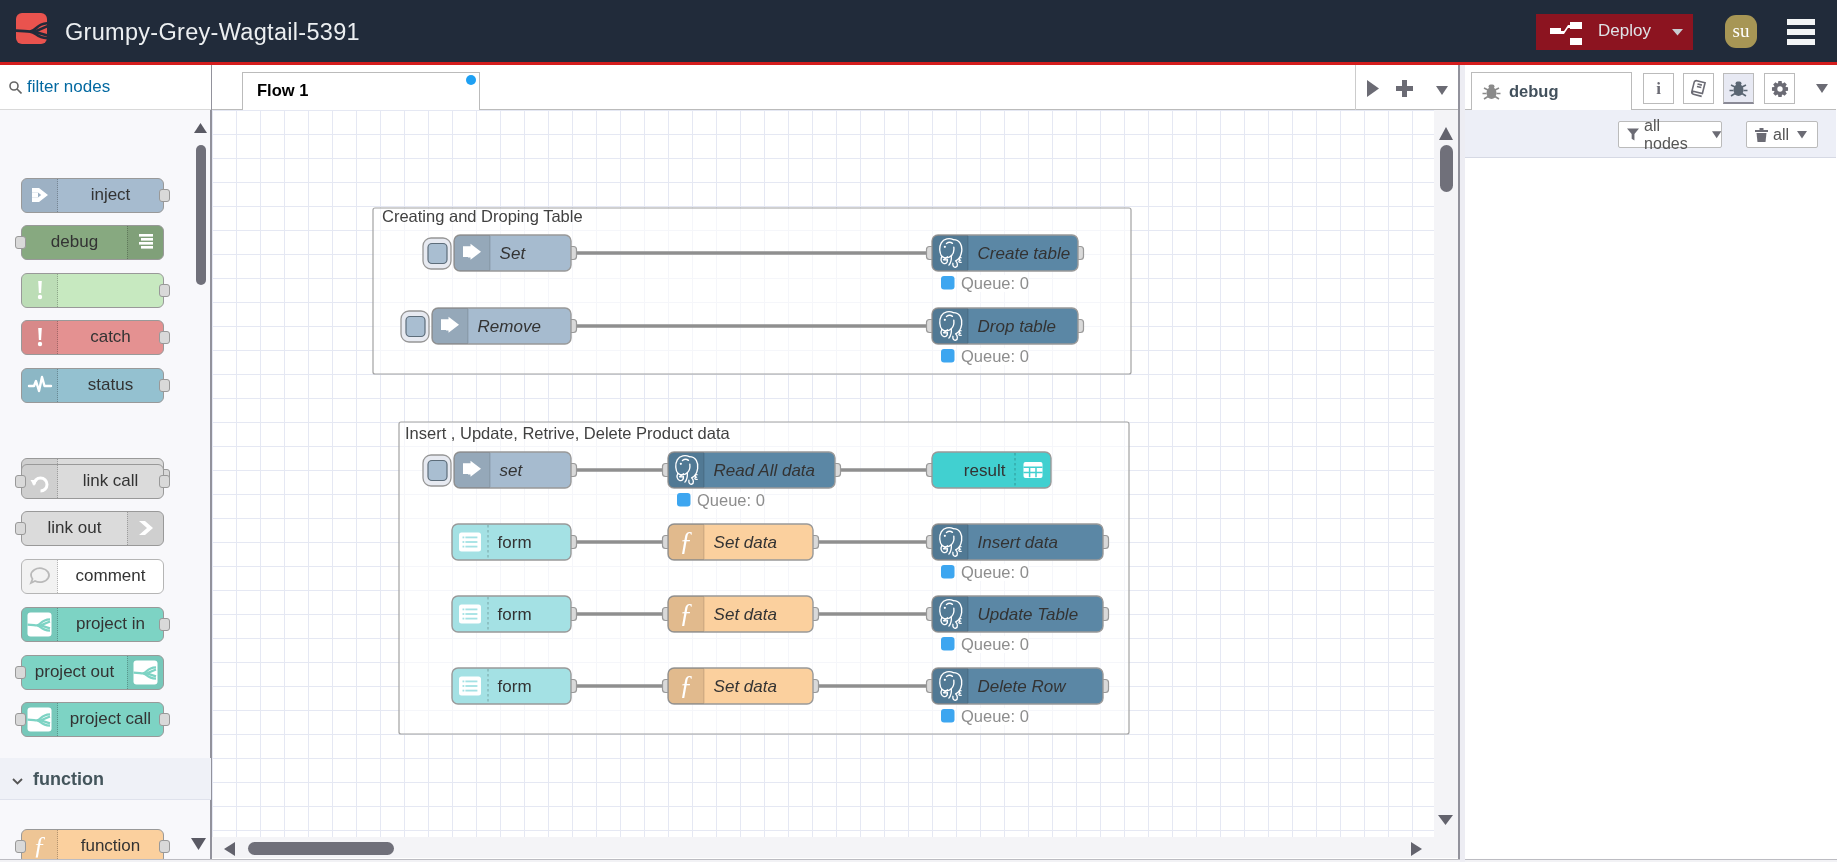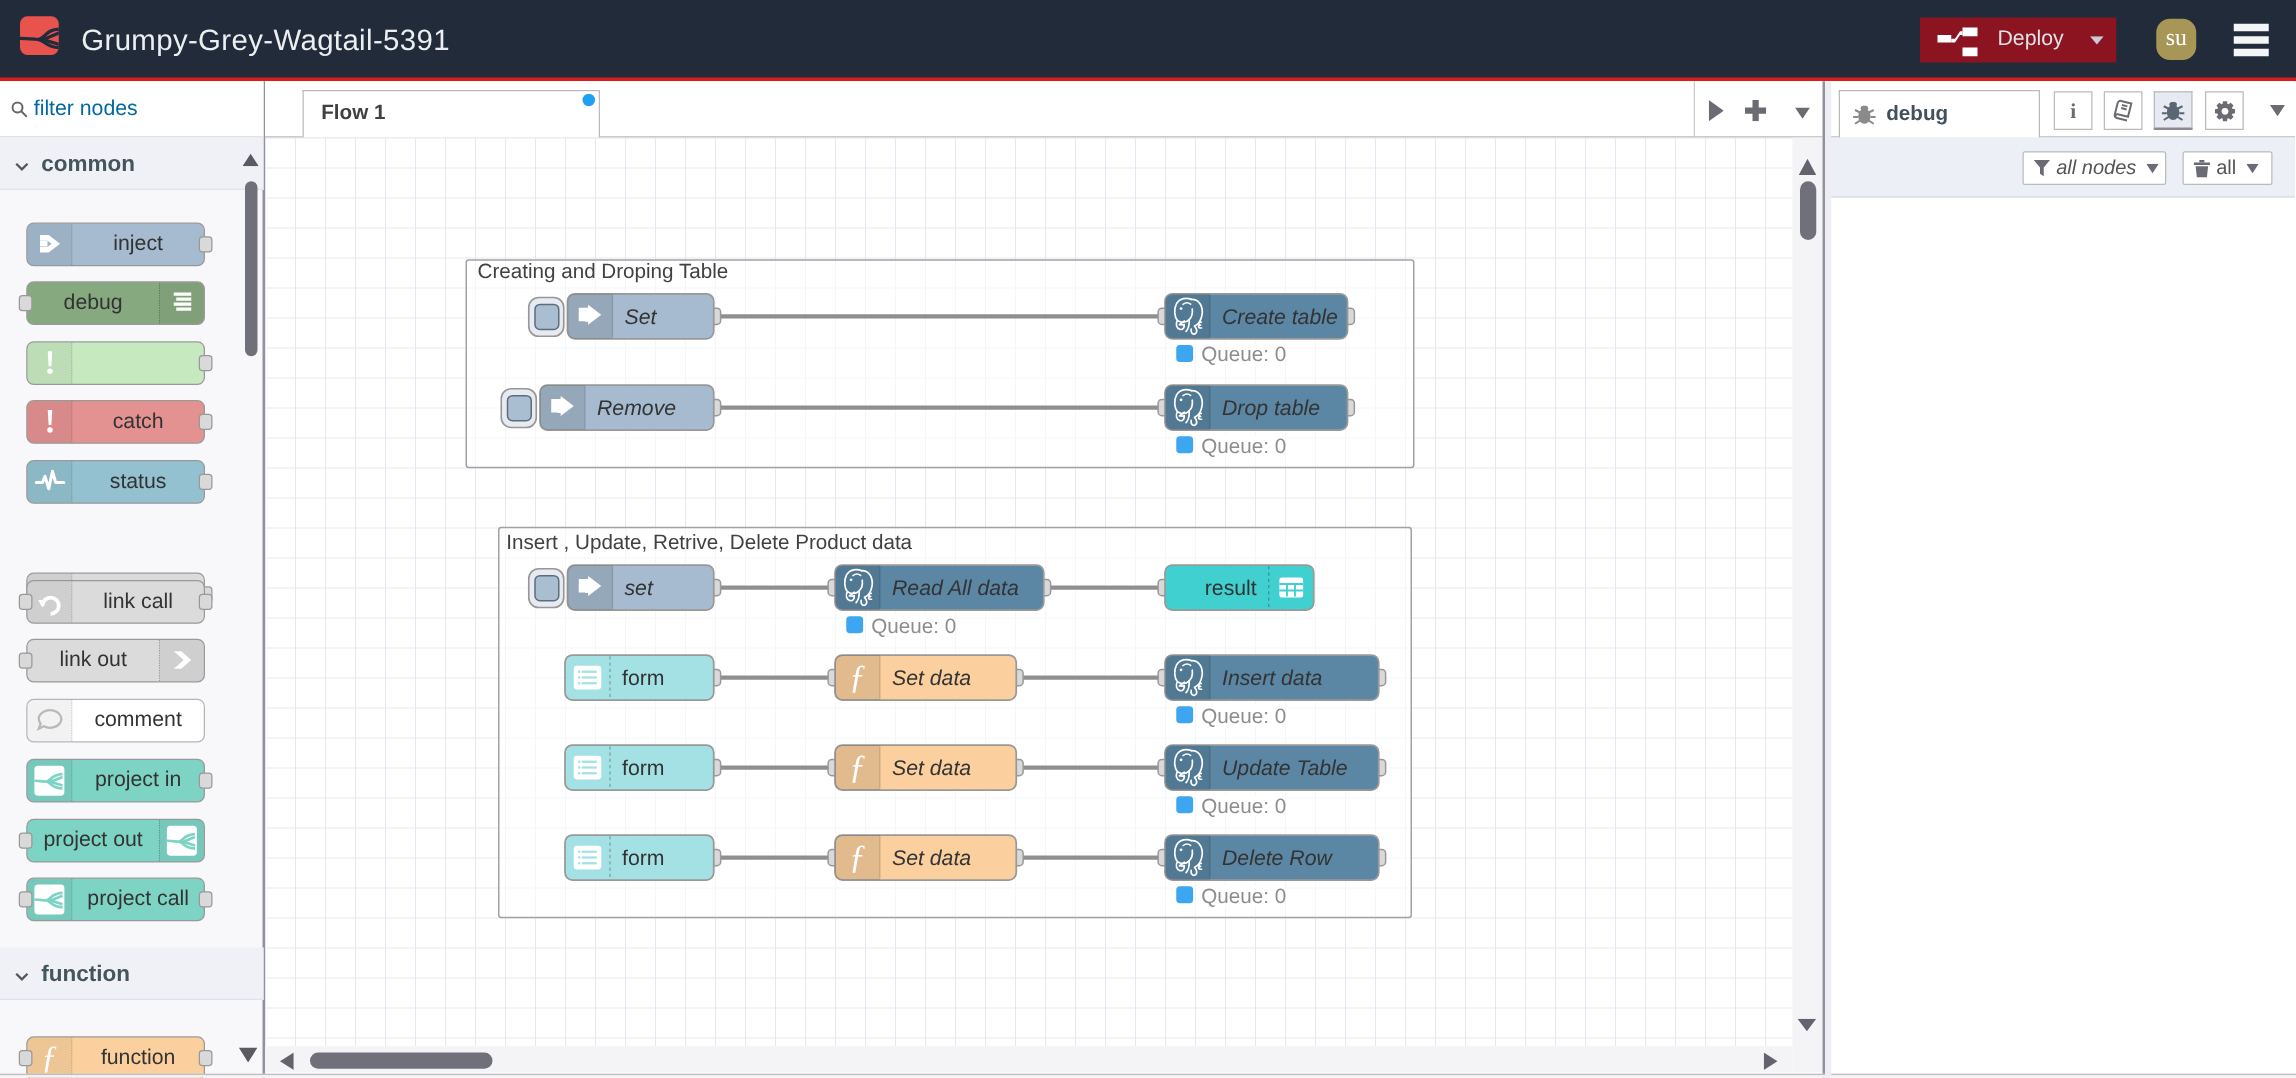--- a/index.html
+++ b/index.html
@@ -25,21 +25,21 @@
 .pil.pir { left:0; right:36px; }
 .pp { position:absolute; top:10px; width:11px; height:13px; background:#d9d9d9; border:1.2px solid #999; border-radius:3px; }
 .ppl { left:-7px; }
 .ppr { right:-7px; }
 .pthumb { position:absolute; background:#70707a; border-radius:5px; }
 
 
 .canvas { position:absolute; left:212px; top:0; width:1248px; height:797px; background:#fff; }
 .tabbar { position:absolute; left:0; top:0; width:1248px; height:45px; background:#fff; border-bottom:1px solid #bbb; }
 .tab { position:absolute; left:30px; top:7px; width:238px; height:38px; background:#fff; border:1px solid #bbb; border-bottom:none; z-index:2; }
-.tab .tl { position:absolute; left:14px; top:8px; font-size:16.5px; font-weight:bold; color:#404040; }
+.tab .tl { position:absolute; left:14px; top:8px; font-size:16.5px; font-weight:bold; color:#000000; }
 .tab .dot { position:absolute; right:3px; top:2px; width:10px; height:10px; border-radius:50%; background:#1ea0f3; }
 .tbicons { position:absolute; right:0; top:0; height:45px; border-left:1px solid #ccc; }
 .grid { position:absolute; left:0; top:45px; width:1222px; height:727px;
   background-image:linear-gradient(to right,#e5e8f3 1px,transparent 1px),linear-gradient(to bottom,#e5e8f3 1px,transparent 1px);
   background-size:24px 24px; }
 .hsb { position:absolute; left:0; top:772px; width:1222px; height:21px; background:#f4f4f7; }
 .vsb { position:absolute; left:1222px; top:45px; width:24px; height:748px; background:#f4f4f7; }
 .thumb { position:absolute; background:#70707a; border-radius:5px; }
 
 
@@ -343,23 +343,20 @@
     </div>
   </div>
   <div class="palette">
     <div class="psearch">
       <svg width="13" height="13" viewBox="0 0 13 13" style="position:absolute;left:9px;top:16px;">
           <circle cx="5" cy="5" r="4" stroke="#666" stroke-width="1.6" fill="none"></circle>
           <path d="M8 8 L12.5 12.5" stroke="#666" stroke-width="1.6"></path>
         </svg>
       <span class="ph">filter nodes</span>
     </div>
-    <div class="pcat" style="top:45px;"><span class="chev"><svg width="11" height="7" viewBox="0 0 11 7">
-            <path d="M1 1 L5.5 5.5 L10 1" stroke="#555" stroke-width="1.8" fill="none"></path>
-          </svg></span>common</div>
     <div class="pi" style="top:113px;background:#a6bbcf;border-color:#999;">
 <div class="pic" style="border-right:1px dotted rgba(0,0,0,0.25);">
           <svg width="24" height="24" viewBox="0 0 24 24">
             <path d="M4 5 h7 l9 7 l-9 7 h-7 v-4.5 h6 l3.2-2.5 l-3.2-2.5 h-6 z M4 9.8 h6 v4.4 h-6 z" fill="#fff"></path>
           </svg>
         </div>
 <div class="pil" style="color:#333;">inject</div>
 <div class="pp ppr"></div>
 </div>
 <div class="pi" style="top:160px;background:#87a980;border-color:#999;">
@@ -548,21 +545,21 @@
           <svg width="18" height="18" viewBox="0 0 18 18">
             <path d="M17.04 7.37 L17.04 10.63 L14.89 10.95 L14.54 11.78 L15.83 13.53 L13.53 15.83 L11.78 14.54 L10.95 14.89 L10.63 17.04 L7.37 17.04 L7.05 14.89 L6.22 14.54 L4.47 15.83 L2.17 13.53 L3.46 11.78 L3.11 10.95 L0.96 10.63 L0.96 7.37 L3.11 7.05 L3.46 6.22 L2.17 4.47 L4.47 2.17 L6.22 3.46 L7.05 3.11 L7.37 0.96 L10.63 0.96 L10.95 3.11 L11.78 3.46 L13.53 2.17 L15.83 4.47 L14.54 6.22 L14.89 7.05 Z" fill="#6b6b74"></path>
             <circle cx="9" cy="9" r="2.7" fill="#fff"></circle>
           </svg>
         </div>
       <svg width="12" height="9" viewBox="0 0 12 9" style="position:absolute;left:356px;top:19px;">
           <path d="M0 0 h12 l-6 9 z" fill="#6b6b74"></path>
         </svg>
     </div>
     <div class="filterbar">
-      <div class="fbtn" style="left:158px;width:115px;font-style:italic;">
+      <div class="fbtn" style="left:158px;width:104px;">
         <svg width="13" height="13" viewBox="0 0 13 13" style="margin:0 5px 0 8px;">
             <path d="M0 0 h13 l-5 6 v7 l-3-2 v-5 z" fill="#6b6b74"></path>
           </svg>
         all nodes
         <svg width="10" height="8" viewBox="0 0 10 8" style="margin-left:8px;">
             <path d="M0 0 h10 l-5 7.5 z" fill="#6b6b74"></path>
           </svg>
       </div>
       <div class="fbtn" style="left:286px;width:72px;">
         <svg width="13" height="14" viewBox="0 0 13 14" style="margin:0 5px 0 8px;">

